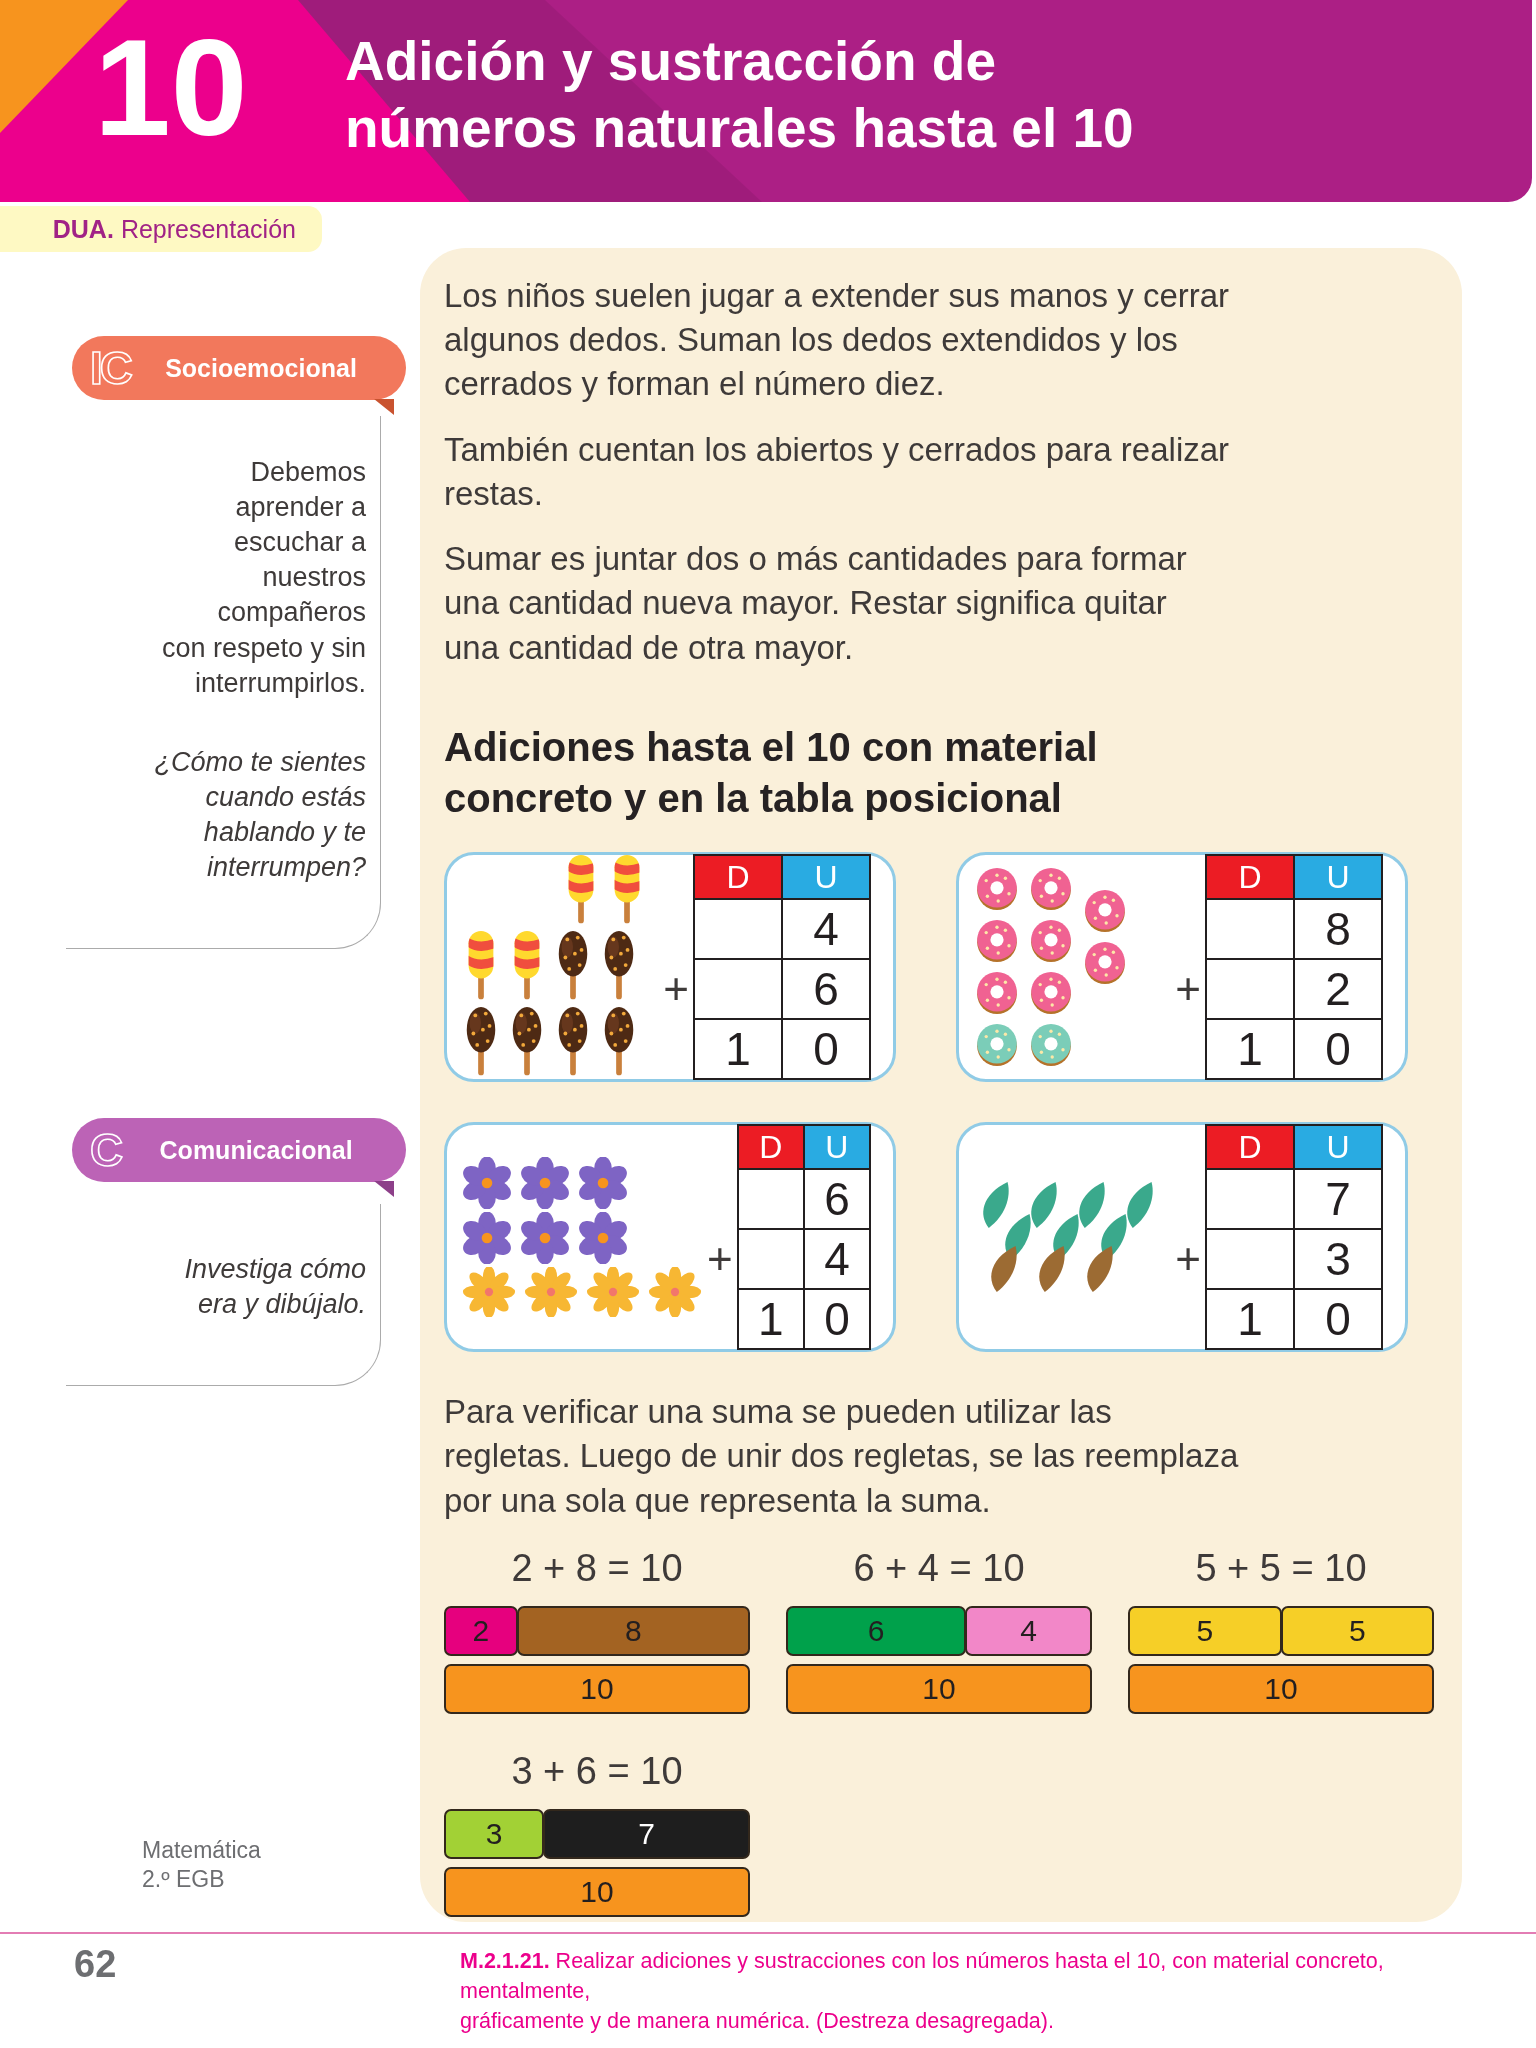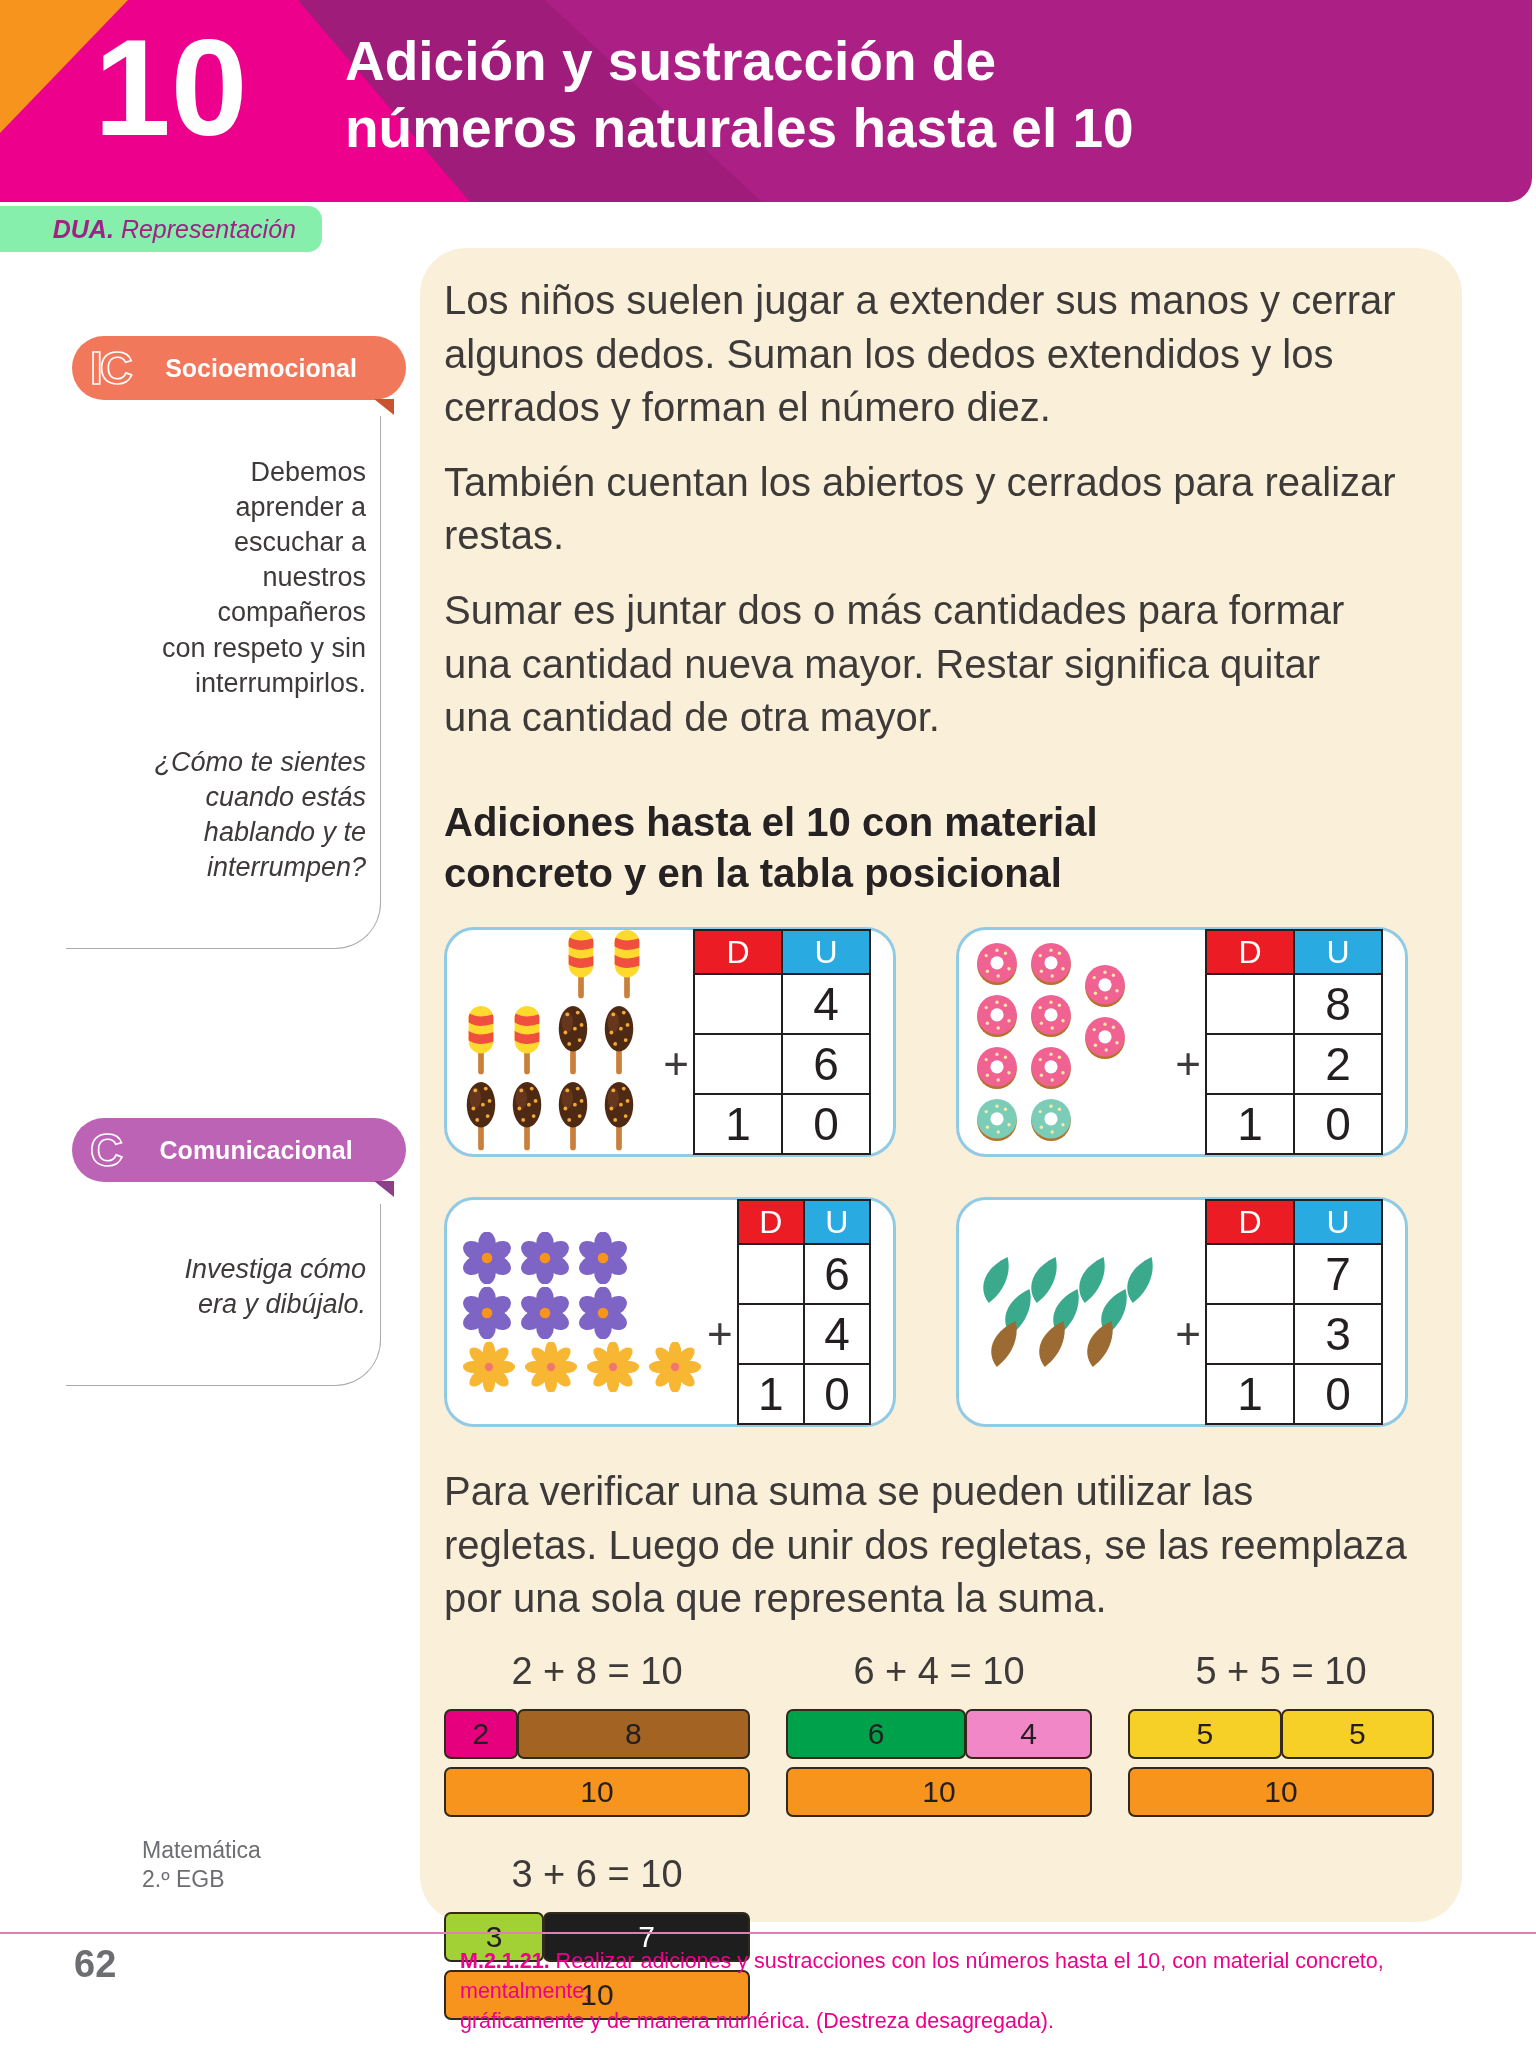--- a/index.html
+++ b/index.html
@@ -11,23 +11,23 @@
           border-radius:0 0 24px 0;overflow:hidden;}
   .band-pink{position:absolute;inset:0;background:#EC008C;
              clip-path:polygon(125px 0,298px 0,470px 202px,0 202px,0 132px);}
   .band-shade{position:absolute;inset:0;background:rgba(0,0,0,0.07);
              clip-path:polygon(298px 0,545px 0,762px 202px,470px 202px);}
   .tri-orange{position:absolute;inset:0;background:#F7941E;clip-path:polygon(0 0,128px 0,0 133px);}
   .unit-number{position:absolute;left:94px;top:18px;font-size:138px;font-weight:700;color:#ffffff;line-height:1;}
   .page-title{position:absolute;left:345px;top:28px;color:#ffffff;font-size:55px;font-weight:700;
               line-height:1.22;white-space:pre-line;}
 
-  .dua-bar{position:absolute;left:0;top:206px;width:322px;height:46px;background:#86efac;
+  .dua-bar{position:absolute;left:0;top:206px;width:322px;height:46px;background:#fef9c3;
            border-radius:0 14px 14px 0;display:flex;align-items:center;justify-content:flex-end;
-           padding-right:26px;box-sizing:border-box;font-style:italic;}
+           padding-right:26px;box-sizing:border-box;}
   .dua-bold{font-weight:700;color:#A12286;font-size:25px;}
   .dua-rest{color:#A12286;font-size:25px;margin-left:7px;}
 
   
   .pill{position:absolute;left:72px;width:334px;height:64px;border-radius:32px;display:flex;
         align-items:center;color:#ffffff;}
   .pill-socio{top:336px;background:#F2785C;}
   .pill-comu{top:1118px;background:#BC63B6;}
   .fold{position:absolute;right:12px;bottom:-15px;width:0;height:0;
         border-top:16px solid #C9532F;border-left:20px solid transparent;}
@@ -40,21 +40,21 @@
         white-space:pre-line;border-right:1.5px solid #ABABAB;border-bottom:1.5px solid #ABABAB;
         border-bottom-right-radius:46px;padding:4px 14px 28px 0;}
   .note1{top:416px;}
   .note2{top:1204px;}
   .note-question{font-style:italic;margin-top:9px;}
   .note em{font-style:italic;}
 
   
   .content{position:absolute;left:420px;top:248px;width:1042px;height:1674px;background:#FAF0DA;
            border-radius:46px;box-sizing:border-box;padding:26px 28px 0 24px;}
-  .para{font-size:40px;line-height:1.34;white-space:pre-line;margin:0 0 21px 0;}
+  .para{font-size:33px;line-height:1.34;white-space:pre-line;margin:0 0 21px 0;}
   .section-heading{font-size:40px;font-weight:700;color:#262223;line-height:1.28;
                    white-space:pre-line;margin:52px 0 28px 0;}
 
   
   .pv-grid{display:grid;grid-template-columns:452px 452px;gap:40px 60px;}
   .pv-box{height:230px;background:#ffffff;border:3px solid #90CBE6;border-radius:30px;
           display:flex;align-items:center;box-sizing:border-box;}
   .pv-items{flex:1;display:flex;flex-direction:column;justify-content:center;padding-left:14px;}
   .item-row{display:flex;gap:6px;align-items:flex-start;}
   .pv-plus{font-size:44px;color:#3E3A39;margin:0 4px;transform:translateY(22px);}

